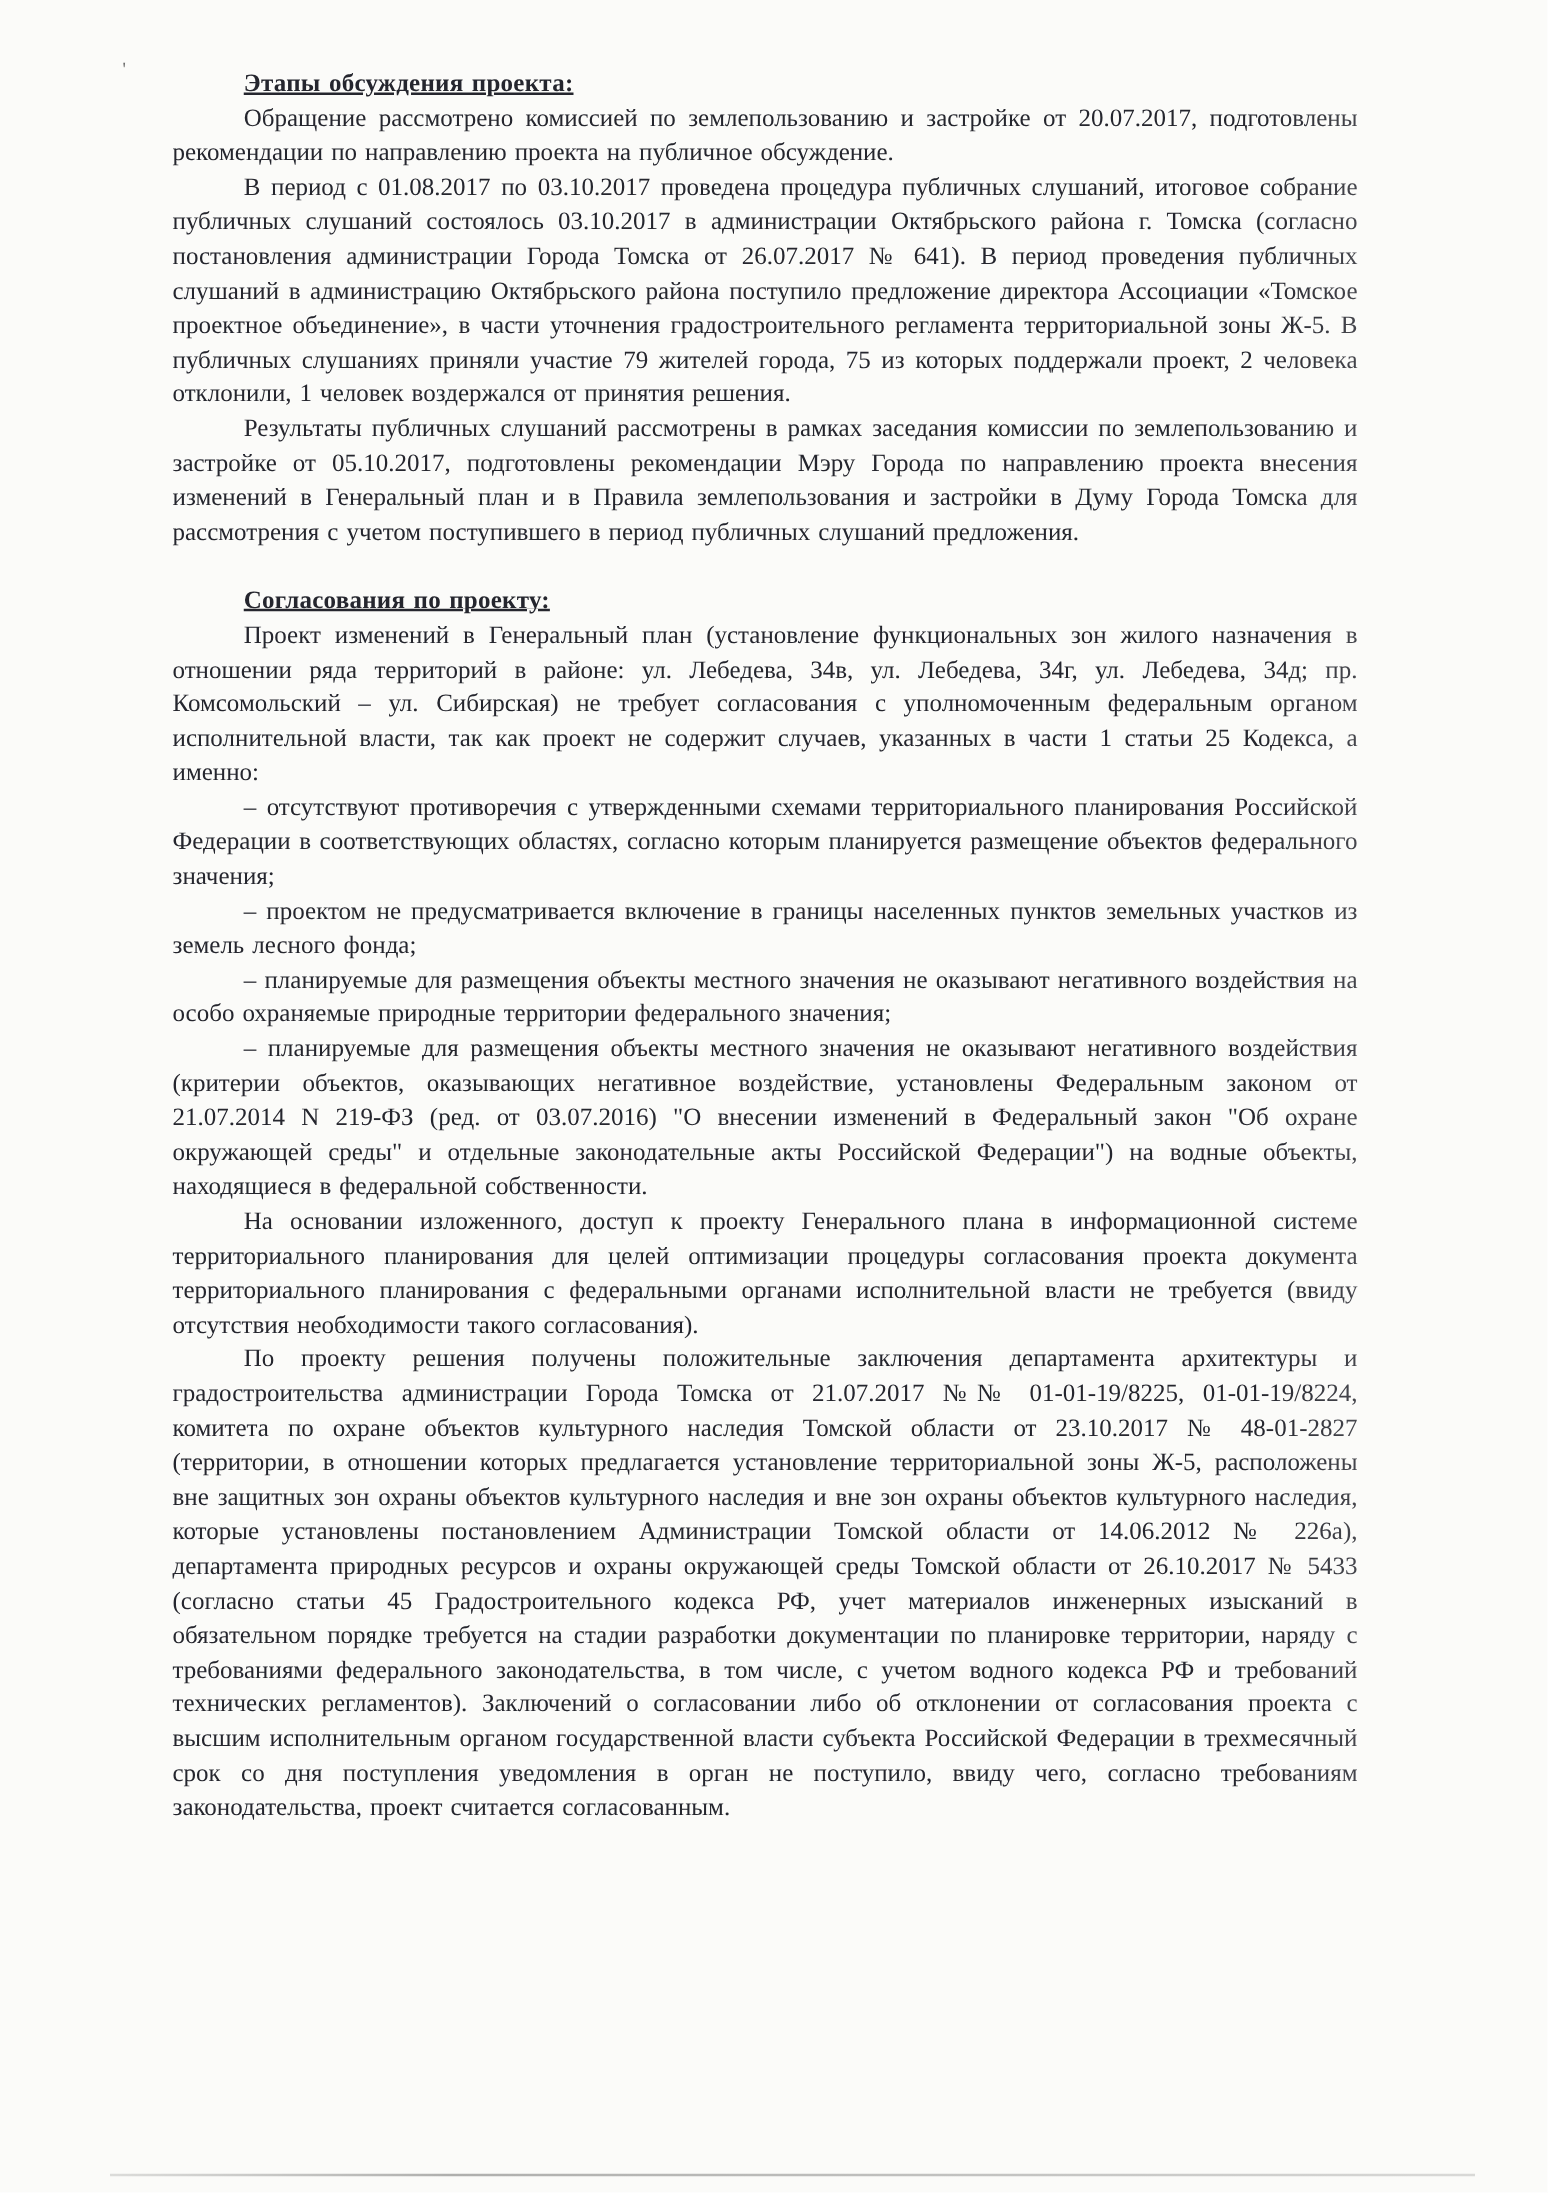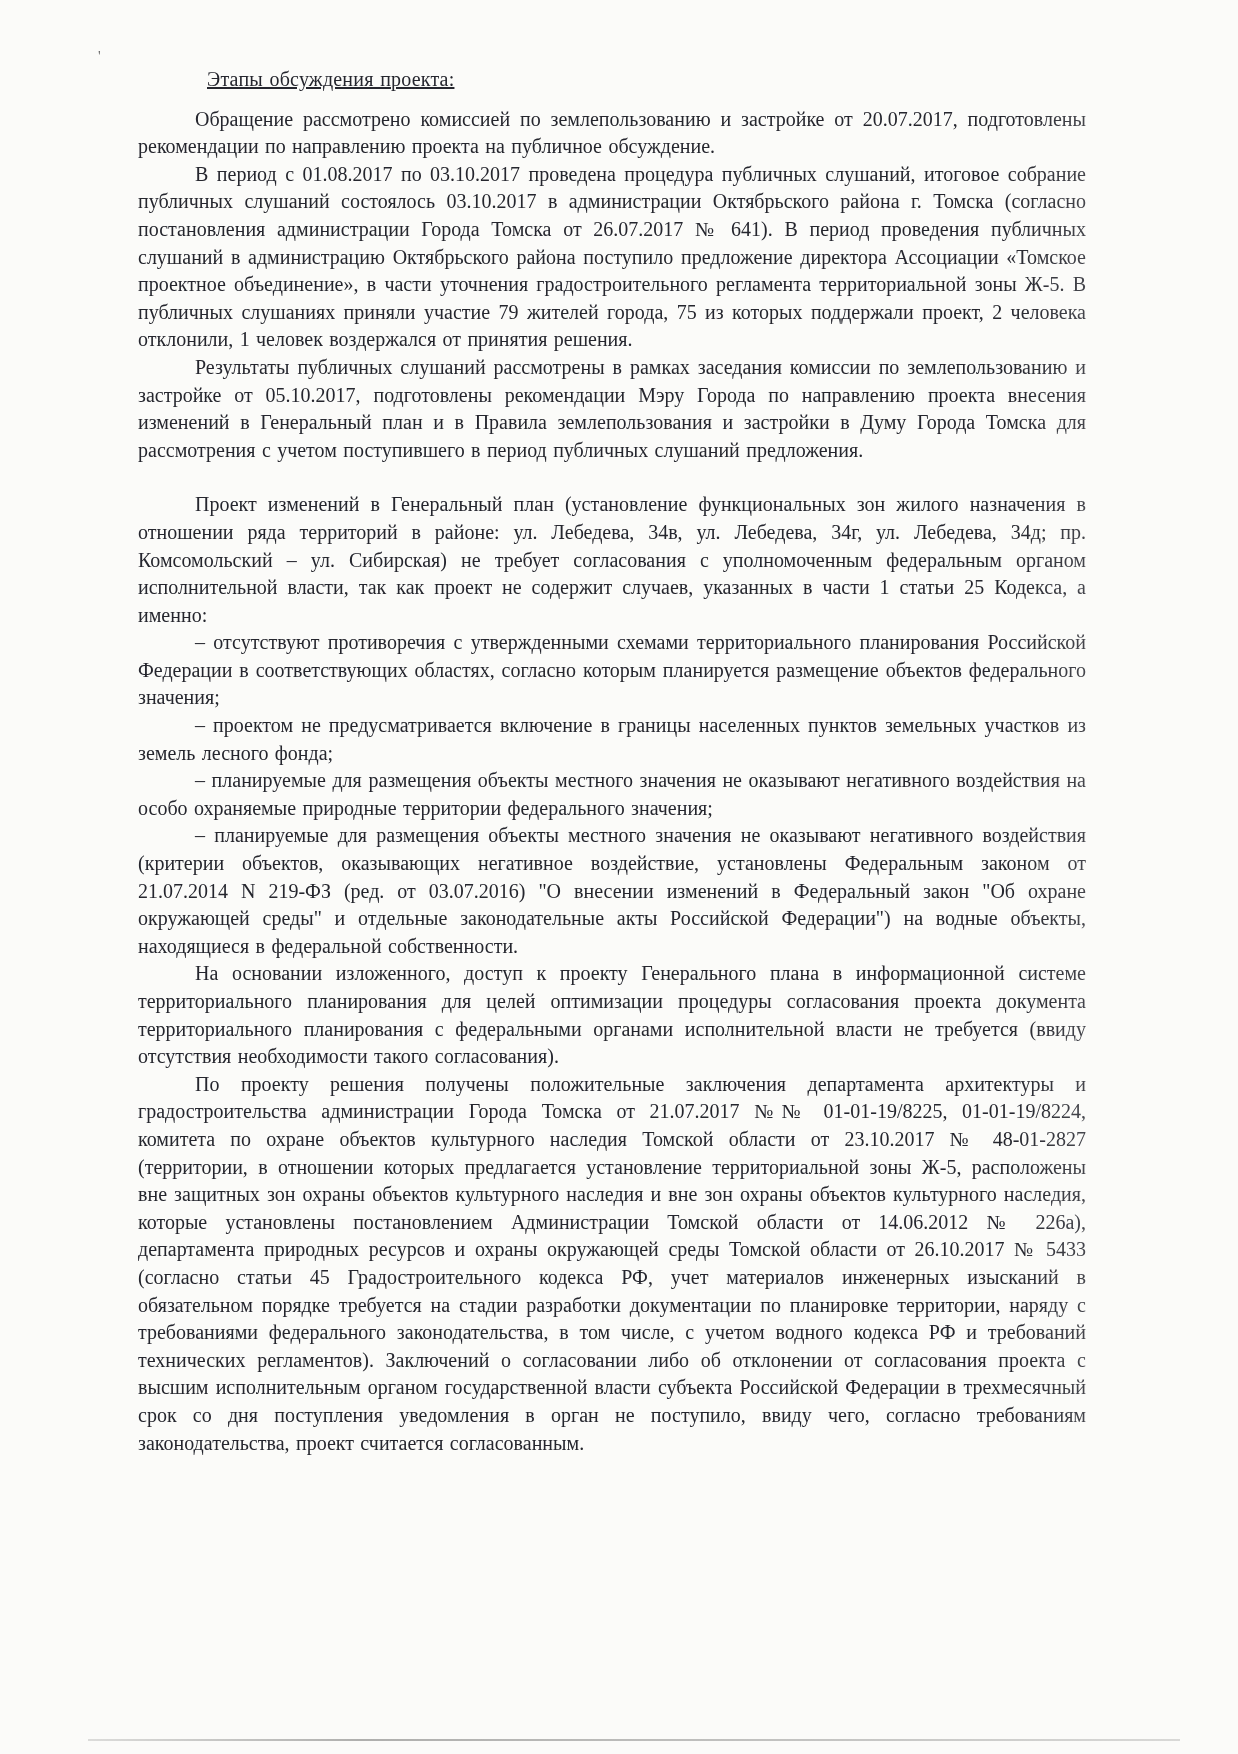--- a/index.html
+++ b/index.html
@@ -21,23 +21,23 @@
     top: 54px;
     width: 948px;
     color: #25262e;
     font-size: 20px;
     line-height: 27.6px;
     text-align: justify;
     word-spacing: 1.4px;
   }
   h2.heading {
     font-size: 20px;
-    font-weight: 400;
+    font-weight: 700;
     text-decoration: underline;
-    margin: 12px;
+    margin: 0;
     text-indent: 57px;
     text-align: left;
     letter-spacing: 0.2px;
   }
   p.para {
     margin: 0;
     text-indent: 57px;
   }
   .section-gap {
     margin-top: 27px;
@@ -78,20 +78,21 @@
   <div class="content">
 
     <section class="doc-section">
       <h2 class="heading">Этапы обсуждения проекта:</h2>
       <p class="para">Обращение рассмотрено комиссией по землепользованию и застройке от 20.07.2017, подготовлены рекомендации по направлению проекта на публичное обсуждение.</p>
       <p class="para">В период с 01.08.2017 по 03.10.2017 проведена процедура публичных слушаний, итоговое собрание публичных слушаний состоялось 03.10.2017 в администрации Октябрьского района г. Томска (согласно постановления администрации Города Томска от 26.07.2017 № 641). В период проведения публичных слушаний в администрацию Октябрьского района поступило предложение директора Ассоциации «Томское проектное объединение», в части уточнения градостроительного регламента территориальной зоны Ж-5. В публичных слушаниях приняли участие 79 жителей города, 75 из которых поддержали проект, 2 человека отклонили, 1 человек воздержался от принятия решения.</p>
       <p class="para">Результаты публичных слушаний рассмотрены в рамках заседания комиссии по землепользованию и застройке от 05.10.2017, подготовлены рекомендации Мэру Города по направлению проекта внесения изменений в Генеральный план и в Правила землепользования и застройки в Думу Города Томска для рассмотрения с учетом поступившего в период публичных слушаний предложения.</p>
     </section>
 
     <section class="doc-section section-gap">
+      <h2 class="heading">Согласования по проекту:</h2>
       <p class="para">Проект изменений в Генеральный план (установление функциональных зон жилого назначения в отношении ряда территорий в районе: ул. Лебедева, 34в, ул. Лебедева, 34г, ул. Лебедева, 34д; пр. Комсомольский – ул. Сибирская) не требует согласования с уполномоченным федеральным органом исполнительной власти, так как проект не содержит случаев, указанных в части 1 статьи 25 Кодекса, а именно:</p>
       <p class="para">– отсутствуют противоречия с утвержденными схемами территориального планирования Российской Федерации в соответствующих областях, согласно которым планируется размещение объектов федерального значения;</p>
       <p class="para">– проектом не предусматривается включение в границы населенных пунктов земельных участков из земель лесного фонда;</p>
       <p class="para">– планируемые для размещения объекты местного значения не оказывают негативного воздействия на особо охраняемые природные территории федерального значения;</p>
       <p class="para">– планируемые для размещения объекты местного значения не оказывают негативного воздействия (критерии объектов, оказывающих негативное воздействие, установлены Федеральным законом от 21.07.2014 N 219-ФЗ (ред. от 03.07.2016) "О внесении изменений в Федеральный закон "Об охране окружающей среды" и отдельные законодательные акты Российской Федерации") на водные объекты, находящиеся в федеральной собственности.</p>
       <p class="para">На основании изложенного, доступ к проекту Генерального плана в информационной системе территориального планирования для целей оптимизации процедуры согласования проекта документа территориального планирования с федеральными органами исполнительной власти не требуется (ввиду отсутствия необходимости такого согласования).</p>
       <p class="para">По проекту решения получены положительные заключения департамента архитектуры и градостроительства администрации Города Томска от 21.07.2017 №№ 01-01-19/8225, 01-01-19/8224, комитета по охране объектов культурного наследия Томской области от 23.10.2017 № 48-01-2827 (территории, в отношении которых предлагается установление территориальной зоны Ж-5, расположены вне защитных зон охраны объектов культурного наследия и вне зон охраны объектов культурного наследия, которые установлены постановлением Администрации Томской области от 14.06.2012 № 226а), департамента природных ресурсов и охраны окружающей среды Томской области от 26.10.2017 № 5433 (согласно статьи 45 Градостроительного кодекса РФ, учет материалов инженерных изысканий в обязательном порядке требуется на стадии разработки документации по планировке территории, наряду с требованиями федерального законодательства, в том числе, с учетом водного кодекса РФ и требований технических регламентов). Заключений о согласовании либо об отклонении от согласования проекта с высшим исполнительным органом государственной власти субъекта Российской Федерации в трехмесячный срок со дня поступления уведомления в орган не поступило, ввиду чего, согласно требованиям законодательства, проект считается согласованным.</p>
     </section>
 
   </div>

